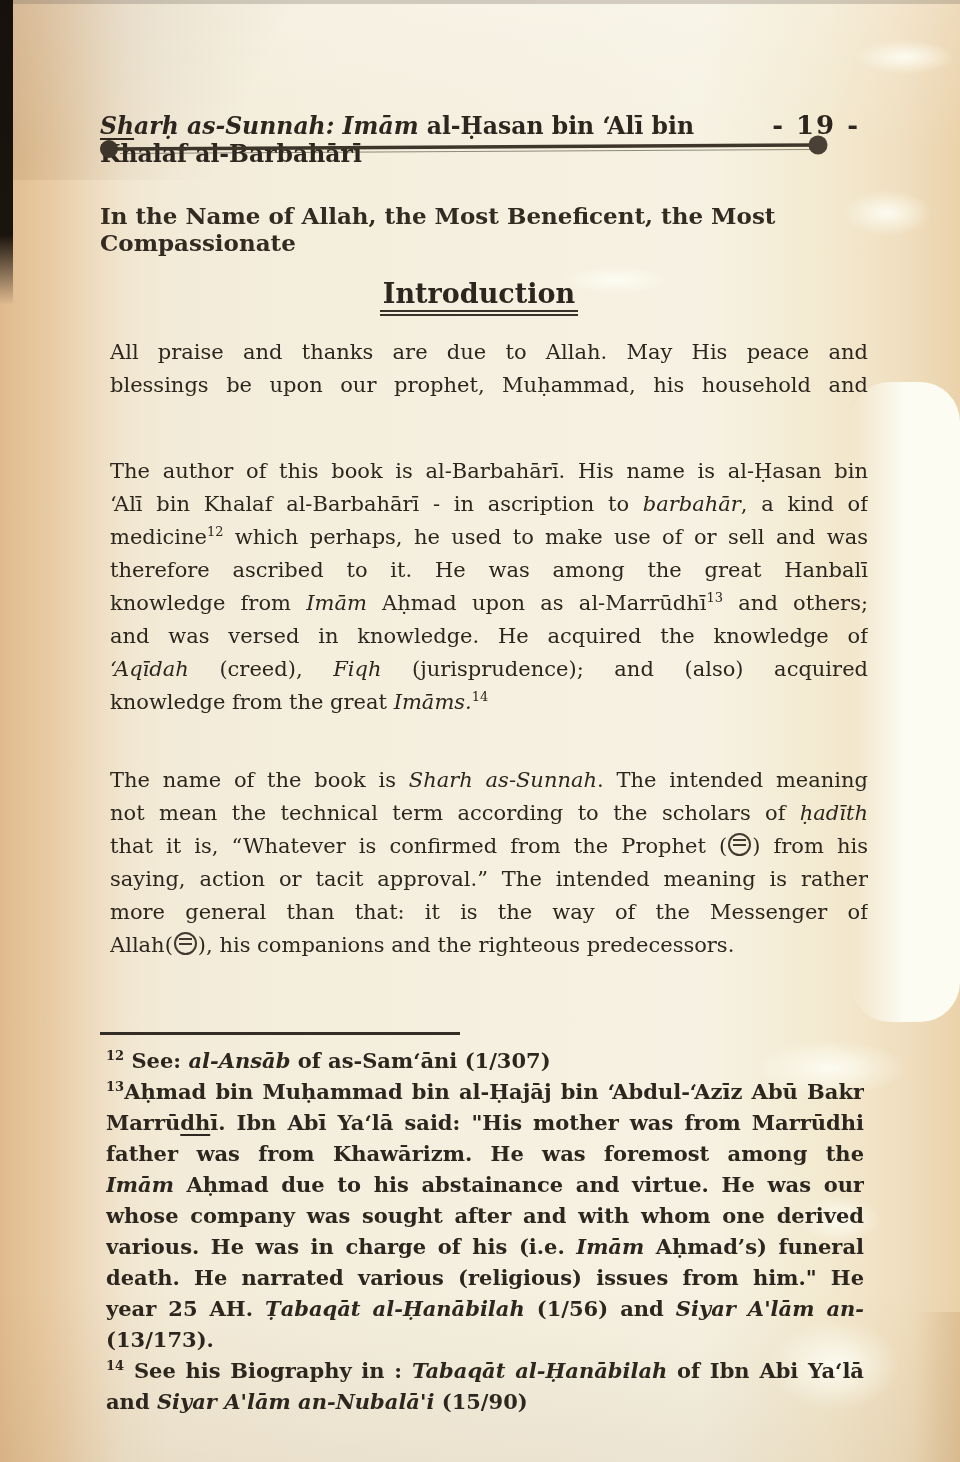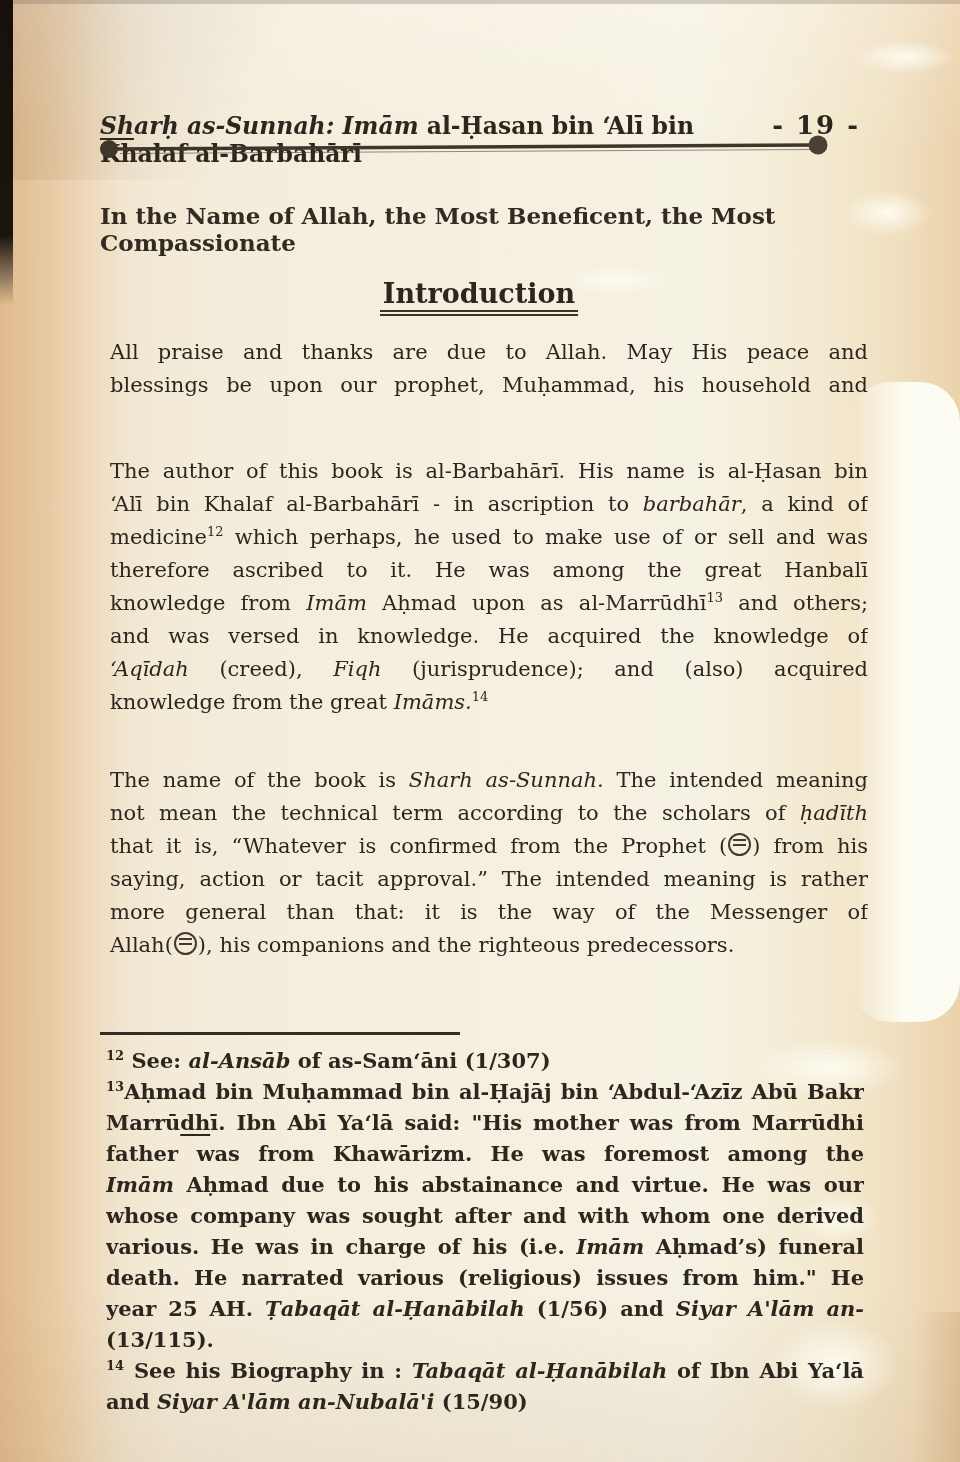--- a/index.html
+++ b/index.html
@@ -122,21 +122,21 @@
       </div>
     <div>
         <div class="line"><span class="sup">13</span><span>Aḥmad bin Muḥammad bin al-Ḥajāj bin ‘Abdul-‘Azīz Abū Bakr al-</span></div>
         <div class="line"><span>Marrū</span><span class="u">dh</span><span>ī. Ibn Abī Ya‘lā said: "His mother was from Marrūdhi while the</span></div>
         <div class="line"><span>father was from Khawārizm. He was foremost among the companions of</span></div>
         <div class="line"><span class="i">Imām</span><span> Aḥmad due to his abstainance and virtue. He was our </span></div>
         <div class="line"><span>whose company was sought after and with whom one derived great</span></div>
         <div class="line"><span>various. He was in charge of his (i.e. </span><span class="i">Imām</span><span> Aḥmad’s) funeral after his</span></div>
         <div class="line"><span>death. He narrated various (religious) issues from him." He died in the</span></div>
         <div class="line"><span>year 25 AH. </span><span class="i">Ṭabaqāt al-Ḥanābilah</span><span> (1/56) and </span><span class="i">Siyar A'lām an-Nubalā’i</span></div>
-        <div class="line last"><span>(13/115).</span></div>
+        <div class="line last"><span>(13/173).</span></div>
       </div>
     <div>
         <div class="line"><span class="sup">14</span><span> See his Biography in : </span><span class="i">Tabaqāt al-Ḥanābilah</span><span> of Ibn Abi Ya‘lā (2/18)</span></div>
         <div class="line last"><span>and </span><span class="i">Siyar A'lām an-Nubalā'i</span><span> (15/90)</span></div>
       </div>
   </div>
 
 </div>
 
 </body></html>

